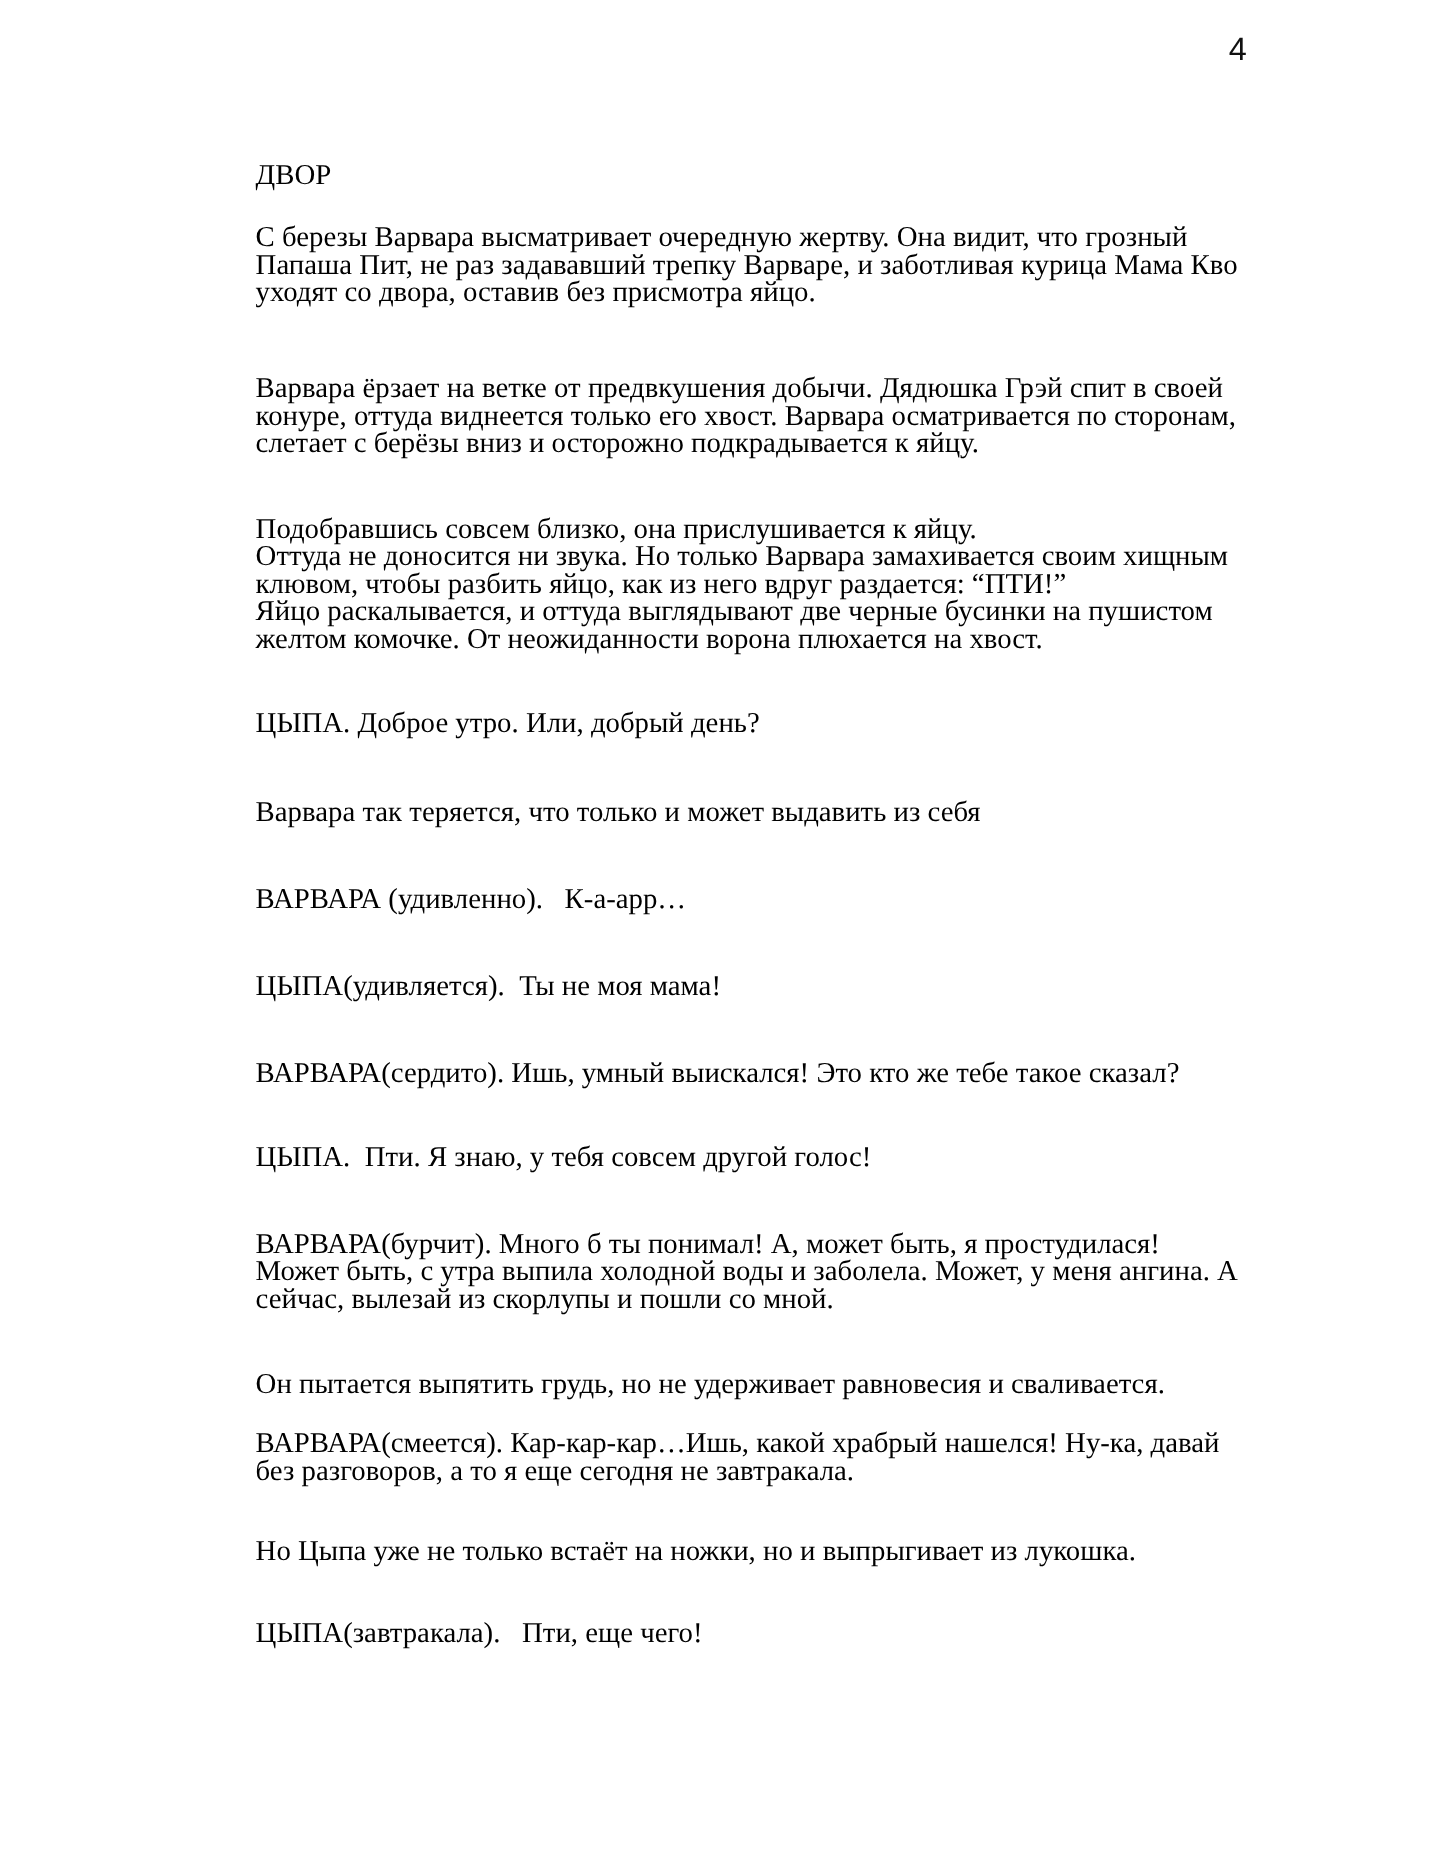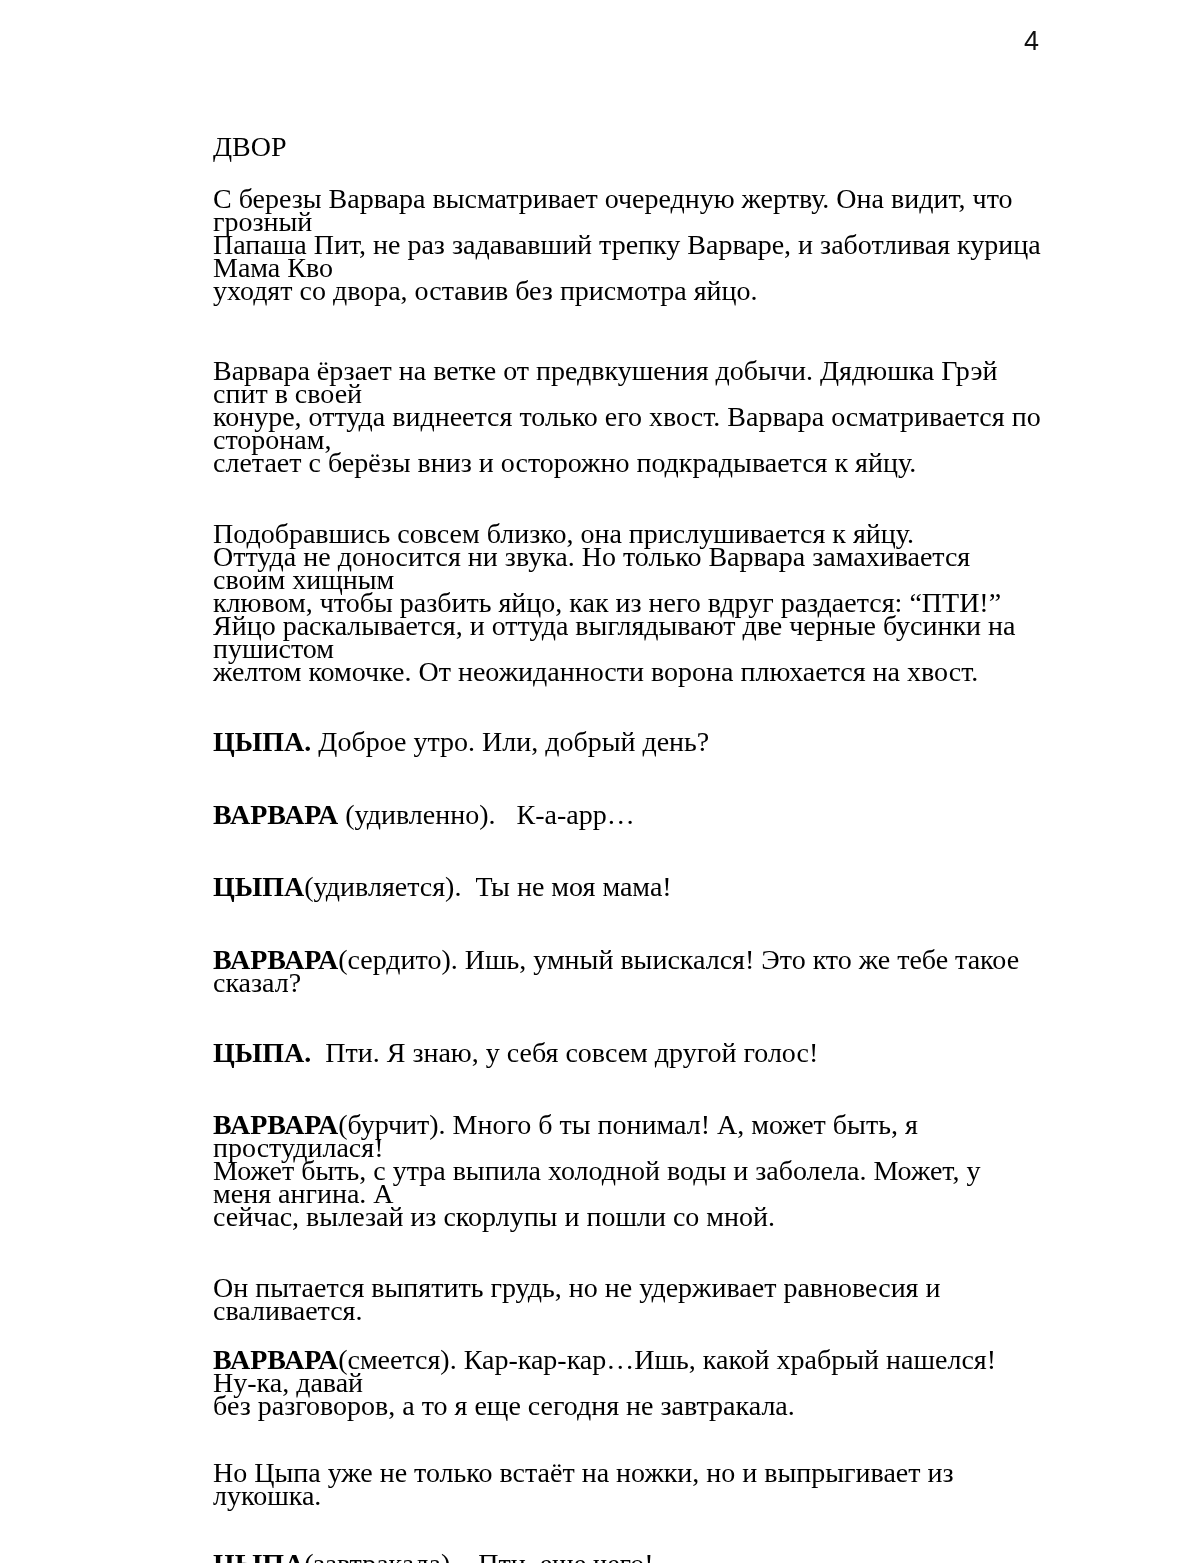--- a/index.html
+++ b/index.html
@@ -28,26 +28,26 @@
   }
   .content {
     position: absolute;
     top: 0;
     left: 213px;
     width: 830px;
   }
   .content p {
     margin: 0;
     font-family: "Liberation Serif", "DejaVu Serif", serif;
-    font-size: 28px;
+    font-size: 24px;
     line-height: 23px;
     color: #000000;
     white-space: pre-wrap;
   }
-  .b { font-weight: bold; margin-top: 44px; }
+  .b { font-weight: normal; margin-top: 44px; }
 </style>
 </head>
 <body>
 
 <div class="page">
 
   <div class="page-number">4</div>
 
   <div class="content">
 
@@ -63,28 +63,29 @@
 
     <p style="margin-top:48px">Подобравшись совсем близко, она прислушивается к яйцу.
 Оттуда не доносится ни звука. Но только Варвара замахивается своим хищным
 клювом, чтобы разбить яйцо, как из него вдруг раздается: “ПТИ!”</p>
 
     <p style="">Яйцо раскалывается, и оттуда выглядывают две черные бусинки на пушистом
 желтом комочке. От неожиданности ворона плюхается на хвост.</p>
 
     <p style="margin-top:47px"><span class="b">ЦЫПА.</span><span> Доброе утро. Или, добрый день?</span></p>
 
+    <p style="margin-top:51px">Варвара так теряется, что только и может выдавить из себя</p>
 
     <p style="margin-top:50px"><span class="b">ВАРВАРА</span><span> (удивленно).   К-а-арр…</span></p>
 
     <p style="margin-top:49px"><span class="b">ЦЫПА</span><span>(удивляется).  Ты не моя мама!</span></p>
 
     <p style="margin-top:50px"><span class="b">ВАРВАРА</span><span>(сердито). Ишь, умный выискался! Это кто же тебе такое сказал?</span></p>
 
-    <p style="margin-top:47px"><span class="b">ЦЫПА.</span><span>  Пти. Я знаю, у себя совсем другой голос!</span></p>
+    <p style="margin-top:47px"><span class="b">ЦЫПА.</span><span>  Пти. Я знаю, у тебя совсем другой голос!</span></p>
 
     <p style="margin-top:49px"><span class="b">ВАРВАРА</span><span>(бурчит). Много б ты понимал! А, может быть, я простудилася!
 Может быть, с утра выпила холодной воды и заболела. Может, у меня ангина. А
 сейчас, вылезай из скорлупы и пошли со мной.</span></p>
 
 
     <p style="margin-top:48px">Он пытается выпятить грудь, но не удерживает равновесия и сваливается.</p>
 
     <p style="margin-top:26px"><span class="b">ВАРВАРА</span><span>(смеется). Кар-кар-кар…Ишь, какой храбрый нашелся! Ну-ка, давай
 без разговоров, а то я еще сегодня не завтракала.</span></p>

